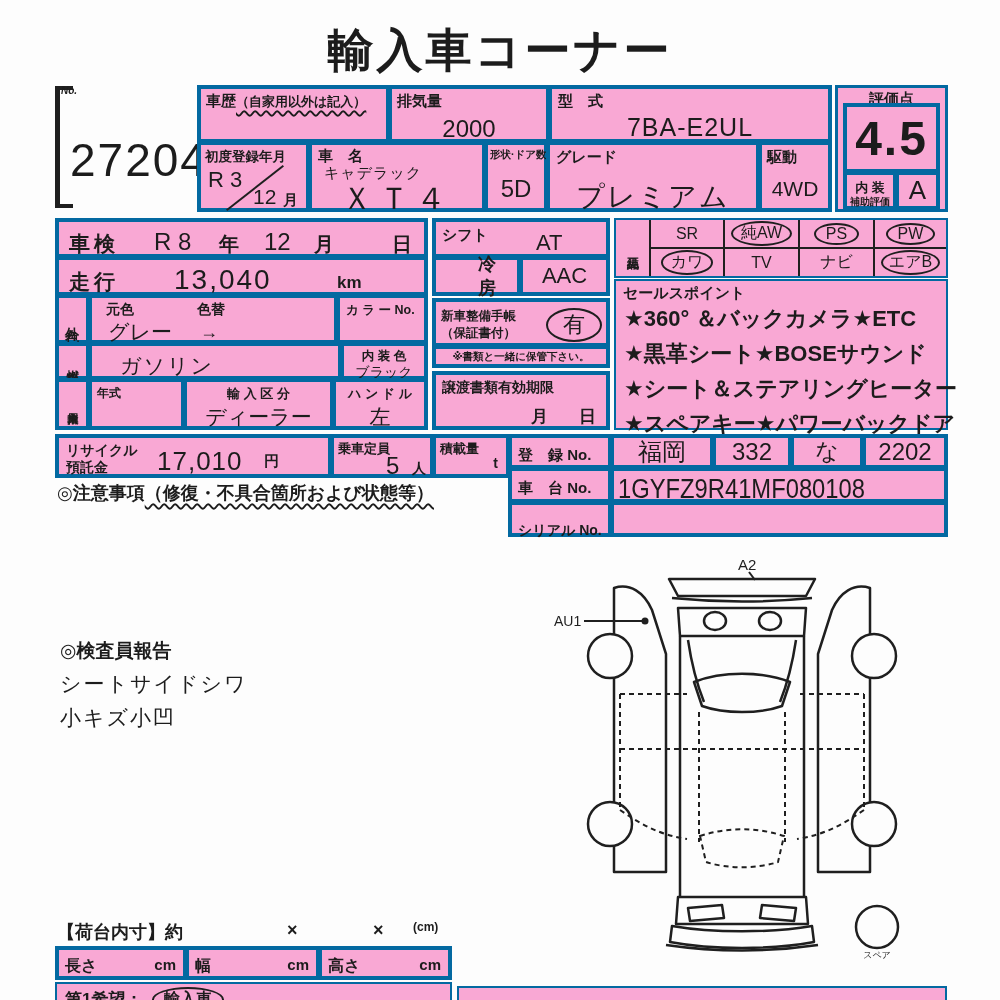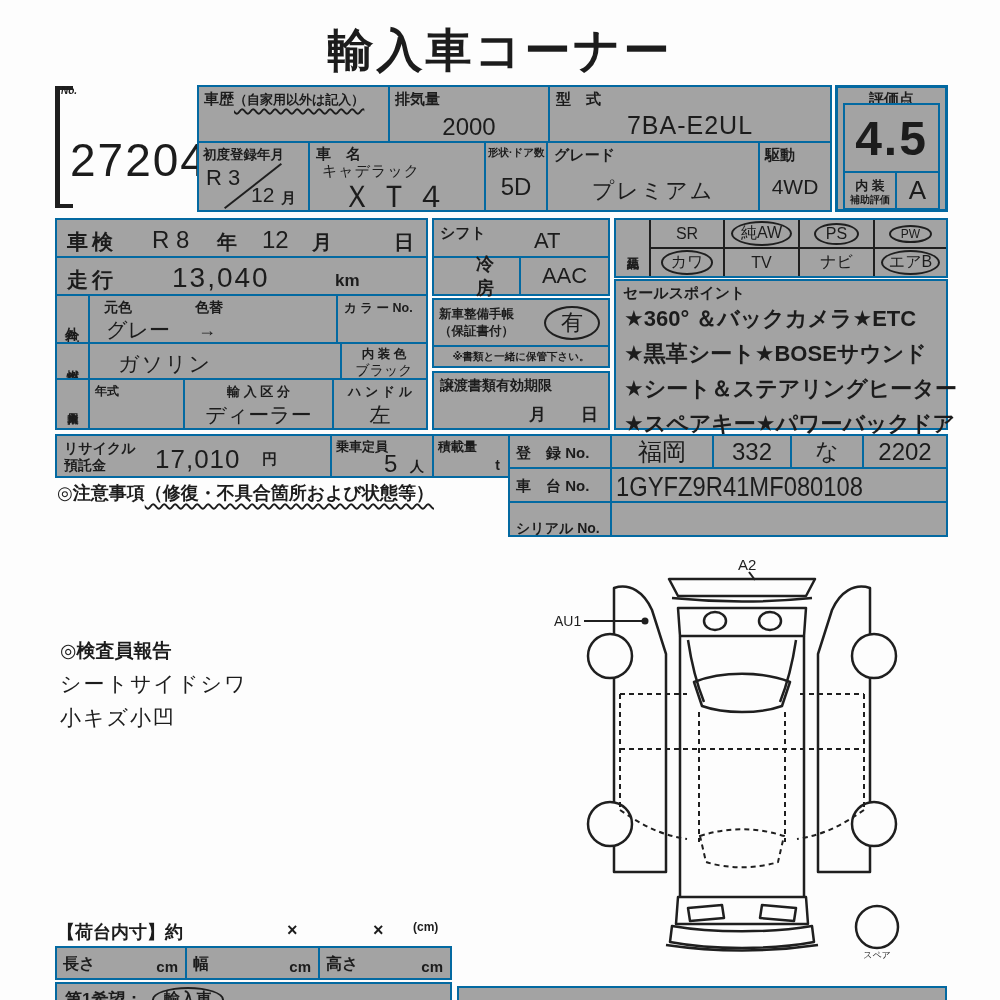--- a/index.html
+++ b/index.html
@@ -3,21 +3,21 @@
 <meta charset="utf-8">
 <style>
   * { margin:0; padding:0; box-sizing:border-box; }
   html,body { background:#ffffff; }
   .sheet {
     position:relative; width:1000px; height:1000px; background:#fdfdfd;
     font-family:"Liberation Sans","DejaVu Sans",sans-serif; color:#1c1c1c;
     overflow:hidden;
   }
   .t { position:absolute; white-space:nowrap; }
-  .c { position:absolute; border:2px solid #0369a1; background:#a3a3a3; }
+  .c { position:absolute; border:4px solid #0369a1; background:#f9a8d4; }
   .b { font-weight:bold; }
   .ctr { display:flex; align-items:center; justify-content:center; }
   .vert { writing-mode:vertical-rl; text-orientation:upright; font-weight:bold; }
   .oval { display:inline-block; border:2px solid #1f1f1f; border-radius:50%; text-align:center; }
   .wavy { text-decoration:underline; text-decoration-style:wavy; text-decoration-thickness:1.5px; text-underline-offset:4px; }
   .lbl { position:absolute; font-weight:bold; white-space:nowrap; }
   svg { display:block; }
 </style>
 </head>
 <body>
@@ -53,21 +53,21 @@
     <span class="lbl" style="left:6px; top:2px; font-size:15px;">車　名</span>
     <span class="t" style="left:12px; top:19px; font-size:15px; letter-spacing:1px;">キャデラック</span>
     <span class="t" style="left:0; top:33px; width:100%; text-align:center; font-size:31px; letter-spacing:6px;">ＸＴ４</span>
   </div>
   <div class="c" style="left:484px; top:141px; width:64px; height:71px;">
     <span class="lbl" style="left:2px; top:3px; font-size:10.5px;">形状·ドア数</span>
     <span class="t" style="left:0; top:30px; width:100%; text-align:center; font-size:24px;">5D</span>
   </div>
   <div class="c" style="left:546px; top:141px; width:214px; height:71px;">
     <span class="lbl" style="left:6px; top:3px; font-size:15px;">グレード</span>
-    <span class="t" style="left:0; top:33px; width:100%; text-align:center; font-size:22px; letter-spacing:2px;">プレミアム</span>
+    <span class="t" style="left:0; top:33px; width:100%; text-align:center; font-size:28px; letter-spacing:2px;">プレミアム</span>
   </div>
   <div class="c" style="left:758px; top:141px; width:74px; height:71px;">
     <span class="lbl" style="left:5px; top:3px; font-size:15px;">駆動</span>
     <span class="t" style="left:0; top:32px; width:100%; text-align:center; font-size:21px;">4WD</span>
   </div>
 
   <div class="c" style="left:835px; top:85px; width:113px; height:127px; border-width:3px;">
     <span class="t b" style="left:0; top:2px; width:100%; text-align:center; font-size:15px;">評価点</span>
   </div>
   <div class="c ctr" style="left:843px; top:103px; width:97px; height:70px;">
@@ -163,21 +163,21 @@
   <div class="t ctr" style="left:649px; top:220px; width:74px; height:27px; border-left:2px solid #1f1f1f;">
     <span style="font-size:16px; padding:0 8px;">SR</span>
   </div>
   <div class="t ctr" style="left:723px; top:220px; width:75px; height:27px; border-left:2px solid #1f1f1f;">
     <span style="font-size:16px; padding:0 8px;" class="oval">純AW</span>
   </div>
   <div class="t ctr" style="left:798px; top:220px; width:75px; height:27px; border-left:2px solid #1f1f1f;">
     <span style="font-size:16px; padding:0 10px;" class="oval">PS</span>
   </div>
   <div class="t ctr" style="left:873px; top:220px; width:73px; height:27px; border-left:2px solid #1f1f1f;">
-    <span style="font-size:12px; padding:0 10px;" class="oval">PW</span>
+    <span style="font-size:16px; padding:0 10px;" class="oval">PW</span>
   </div>
 
   <div class="t ctr" style="left:649px; top:247px; width:74px; height:29px; border-left:2px solid #1f1f1f; border-top:2px solid #1f1f1f;">
     <span style="font-size:16px; padding:0 8px;" class="oval">カワ</span>
   </div>
   <div class="t ctr" style="left:723px; top:247px; width:75px; height:29px; border-left:2px solid #1f1f1f; border-top:2px solid #1f1f1f;">
     <span style="font-size:16px; padding:0 8px;">TV</span>
   </div>
   <div class="t ctr" style="left:798px; top:247px; width:75px; height:29px; border-left:2px solid #1f1f1f; border-top:2px solid #1f1f1f;">
     <span style="font-size:16px; padding:0 8px;">ナビ</span>

